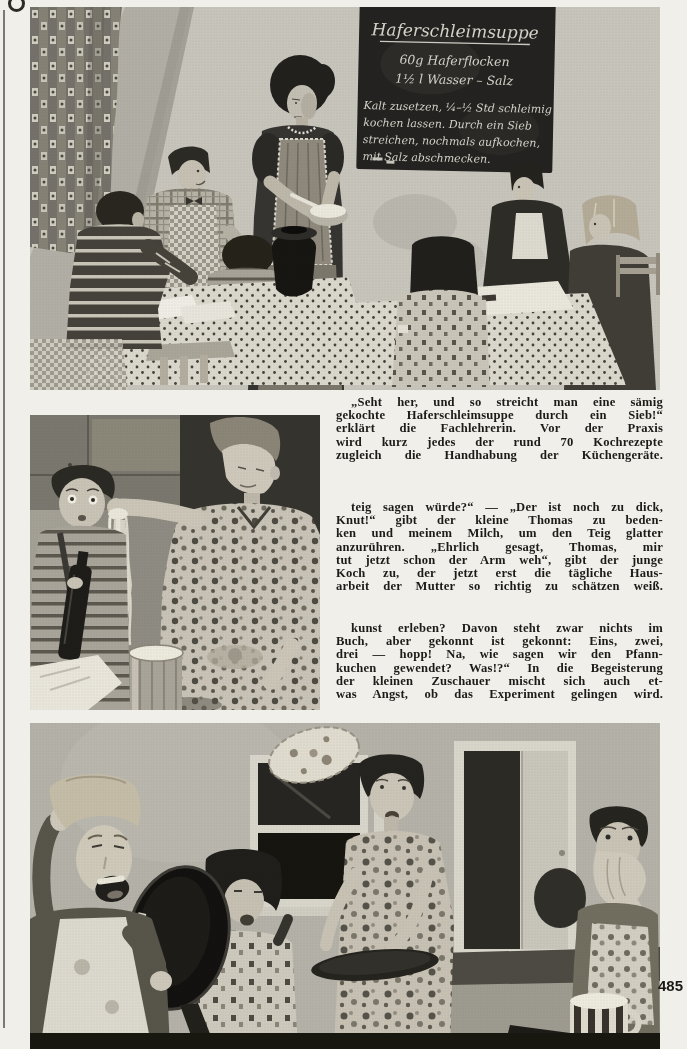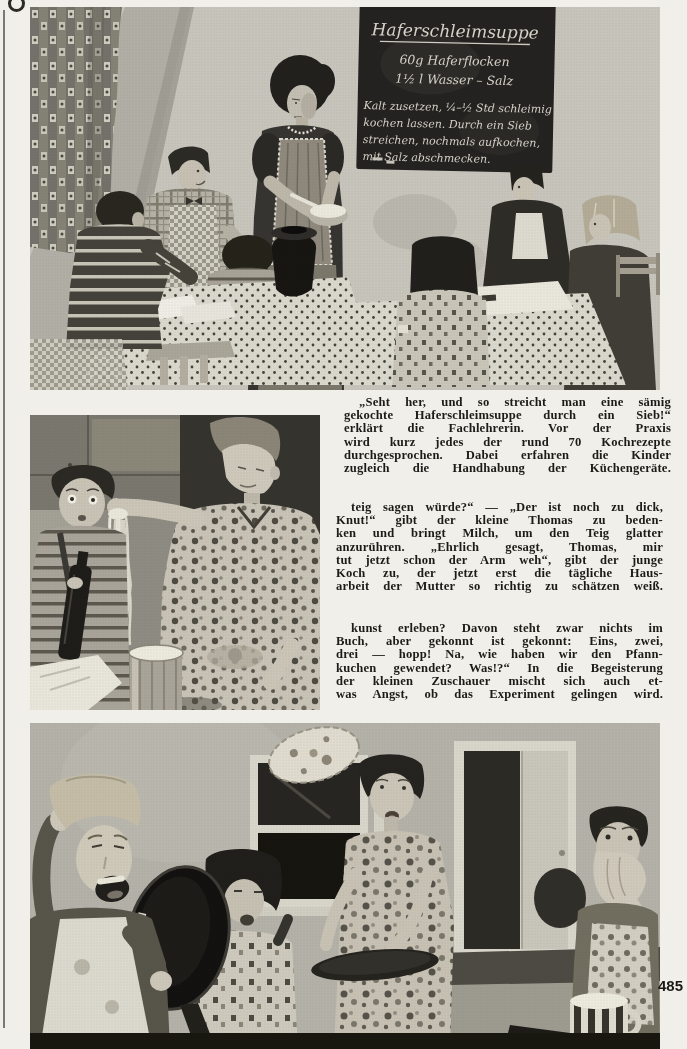--- a/index.html
+++ b/index.html
@@ -5,21 +5,21 @@
   html,body{margin:0;padding:0;background:#d8d6d0;}
   .page{position:relative;width:687px;height:1049px;background:#f1efe9;overflow:hidden;
         font-family:"Liberation Serif",serif;}
   .photo{position:absolute;display:block;}
   .edge-rule{position:absolute;left:3px;top:10px;width:2px;height:1018px;background:#3a3933;opacity:.65;}
   .reg-mark{position:absolute;left:8px;top:-5px;width:11px;height:11px;border:3px solid #2b2a26;border-radius:50%;}
   .article{position:absolute;left:336px;width:327px;color:#1c1b18;font-weight:700;
            font-size:12.6px;line-height:13.2px;letter-spacing:0.2px;}
   .para div{text-align:justify;text-align-last:justify;-moz-text-align-last:justify;}
   .para div:first-child{text-indent:15px;}
-  #para1{top:396px;margin-left:8px;} #para2{top:501px;} #para3{top:622px;}
+  #para1{top:396px;} #para2{top:501px;} #para3{top:622px;}
   .page-number{position:absolute;left:658px;top:977px;width:32px;color:#1b1a17;
                font-family:"Liberation Sans",sans-serif;font-weight:700;font-size:15px;}
   svg text.chalk{font-family:"DejaVu Serif",serif;font-style:italic;fill:#d6d3c9;}
 </style>
 </head>
 <body>
 
 <div class="page">
 
   <div class="edge-rule"></div>
@@ -294,36 +294,35 @@
 
     <rect width="290" height="295" fill="url(#mhalf)" opacity=".14"></rect>
   </svg>
 
   <main>
     <div class="article para" id="para1">
         <div class="tline">„Seht her, und so streicht man eine sämig</div>
         <div class="tline">gekochte Haferschleimsuppe durch ein Sieb!“</div>
         <div class="tline">erklärt die Fachlehrerin. Vor der Praxis</div>
         <div class="tline">wird kurz jedes der rund 70 Kochrezepte</div>
-        <div class="tline">durchgesprochen. Dabei erfahren die Kinder</div>
         <div class="tline">zugleich die Handhabung der Küchengeräte.</div>
       </div>
     <div class="article para" id="para2">
         <div class="tline">teig sagen würde?“ — „Der ist noch zu dick,</div>
         <div class="tline">Knut!“ gibt der kleine Thomas zu beden-</div>
-        <div class="tline">ken und bringt Milch, um den Teig glatter</div>
+        <div class="tline">ken und meinem Milch, um den Teig glatter</div>
         <div class="tline">anzurühren. „Ehrlich gesagt, Thomas, mir</div>
         <div class="tline">tut jetzt schon der Arm weh“, gibt der junge</div>
         <div class="tline">Koch zu, der jetzt erst die tägliche Haus-</div>
         <div class="tline">arbeit der Mutter so richtig zu schätzen weiß.</div>
       </div>
     <div class="article para" id="para3">
         <div class="tline">kunst erleben? Davon steht zwar nichts im</div>
         <div class="tline">Buch, aber gekonnt ist gekonnt: Eins, zwei,</div>
-        <div class="tline">drei — hopp! Na, wie haben wir den Pfann-</div>
+        <div class="tline">drei — hopp! Na, wie sagen wir den Pfann-</div>
         <div class="tline">kuchen gewendet? Was!?“ In die Begeisterung</div>
         <div class="tline">der kleinen Zuschauer mischt sich auch et-</div>
         <div class="tline">was Angst, ob das Experiment gelingen wird.</div>
       </div>
   </main>
 
   <svg class="photo" style="left:30px;top:723px" width="630" height="326" viewBox="0 0 630 326" role="img" aria-label="Girl in floral dress flips a pancake high in the air; blond boy with frying pan shouts, other children watch excited and anxious">
     <defs>
       <pattern id="bflor" width="22" height="22" patternUnits="userSpaceOnUse">
         <rect width="22" height="22" fill="#c6c1b3"></rect>

